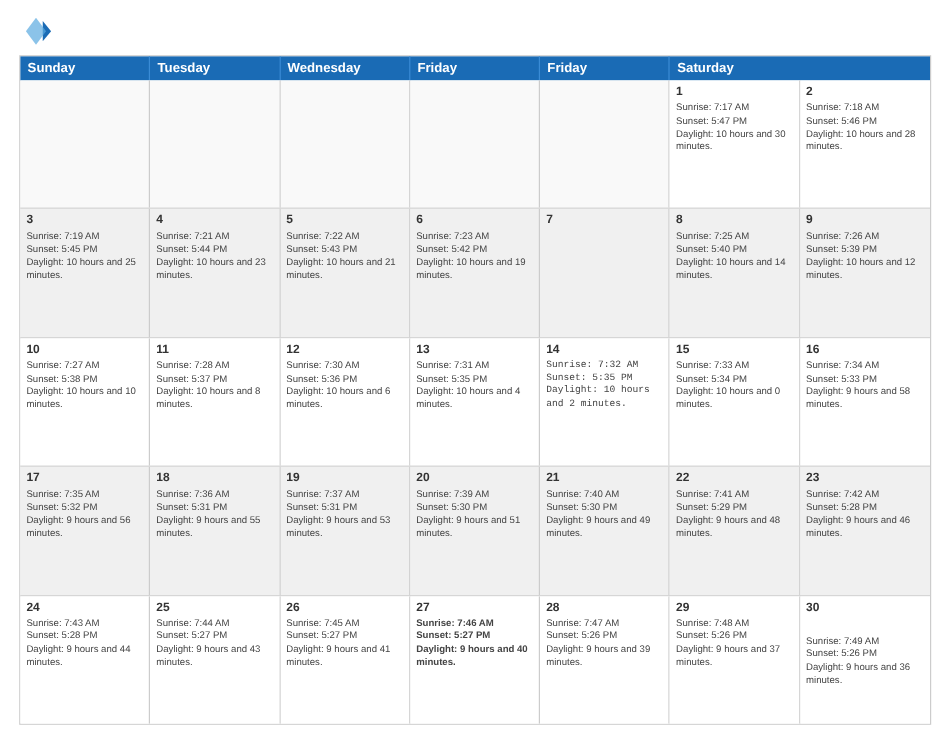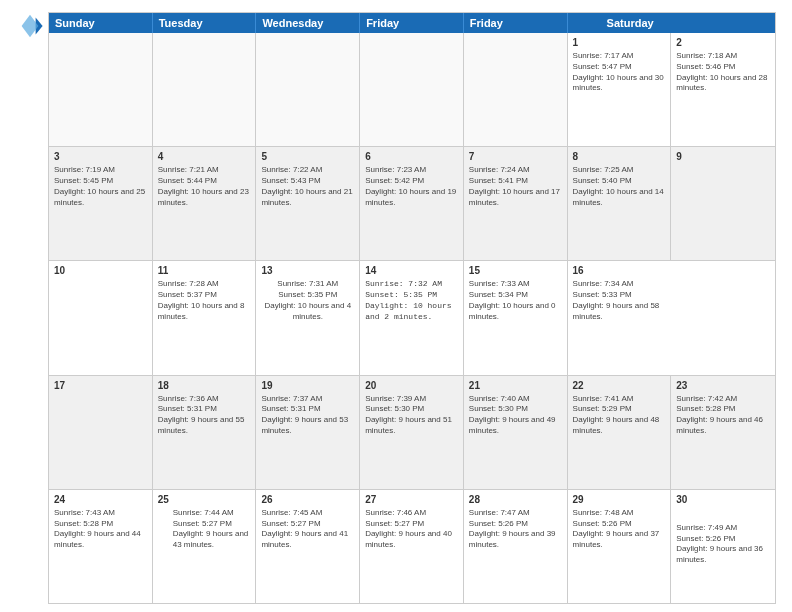--- a/index.html
+++ b/index.html
@@ -8,21 +8,21 @@
       background: #fff;
       width: 792px;
       height: 612px;
       overflow: hidden;
     }
     .page {
       width: 792px;
       height: 612px;
       padding: 12px 16px 8px 16px;
       display: flex;
-      flex-direction: row;
+      flex-direction: column;
     }
     .header {
       display: flex;
       align-items: flex-start;
       justify-content: space-between;
       margin-bottom: 6px;
     }
     .logo {
       display: flex;
       align-items: center;
@@ -66,21 +66,21 @@
       background: #1a6bb5;
     }
     .cal-header-cell {
       color: #fff;
       font-size: 11px;
       font-weight: bold;
       padding: 4px 6px;
       text-align: left;
       border-right: 1px solid #3a8bd5;
     }
-    .cal-header-cell:last-child { border-right: none; margin-left: 33px; }
+    .cal-header-cell:last-child { border-right: none; }
     .cal-body {
       flex: 1;
       display: flex;
       flex-direction: column;
     }
     .cal-row {
       display: grid;
       grid-template-columns: repeat(7, 1fr);
       flex: 1;
       border-top: 1px solid #ccc;
@@ -179,47 +179,56 @@
 Daylight: 10 hours and 21 minutes.</div>
           </div>
           <div class="cal-cell shaded">
             <span class="day-num">6</span>
             <div class="cell-text" style="white-space: pre-line;">Sunrise: 7:23 AM
 Sunset: 5:42 PM
 Daylight: 10 hours and 19 minutes.</div>
           </div>
           <div class="cal-cell shaded">
             <span class="day-num">7</span>
-            <div class="cell-text" style="white-space: pre-line;">Sunrise: 7:24 AM
-Sunset: 5:41 PM
-Daylight: 10 hours and 17 minutes.</div>
           </div>
           <div class="cal-cell shaded">
             <span class="day-num">8</span>
             <div class="cell-text" style="white-space: pre-line;">Sunrise: 7:25 AM
 Sunset: 5:40 PM
 Daylight: 10 hours and 14 minutes.</div>
           </div>
           <div class="cal-cell shaded">
             <span class="day-num">9</span>
+            <div class="cell-text" style="white-space: pre-line;">Sunrise: 7:26 AM
+Sunset: 5:39 PM
+Daylight: 10 hours and 12 minutes.</div>
           </div>
         </div>
         <div class="cal-row">
           <div class="cal-cell">
             <span class="day-num">10</span>
+            <div class="cell-text" style="white-space: pre-line;">Sunrise: 7:27 AM
+Sunset: 5:38 PM
+Daylight: 10 hours and 10 minutes.</div>
           </div>
           <div class="cal-cell">
             <span class="day-num">11</span>
             <div class="cell-text" style="white-space: pre-line;">Sunrise: 7:28 AM
 Sunset: 5:37 PM
 Daylight: 10 hours and 8 minutes.</div>
           </div>
           <div class="cal-cell">
+            <span class="day-num">12</span>
+            <div class="cell-text" style="white-space: pre-line;">Sunrise: 7:30 AM
+Sunset: 5:36 PM
+Daylight: 10 hours and 6 minutes.</div>
+          </div>
+          <div class="cal-cell">
             <span class="day-num">13</span>
-            <div class="cell-text" style="white-space: pre-line; text-align: center;">Sunrise: 7:31 AM
+            <div class="cell-text" style="white-space: pre-line;">Sunrise: 7:31 AM
 Sunset: 5:35 PM
 Daylight: 10 hours and 4 minutes.</div>
           </div>
           <div class="cal-cell">
             <span class="day-num">14</span>
             <div class="cell-text" style="white-space: pre-line; font-family: Liberation Mono, monospace;">Sunrise: 7:32 AM
 Sunset: 5:35 PM
 Daylight: 10 hours and 2 minutes.</div>
           </div>
           <div class="cal-cell">
@@ -231,20 +240,23 @@
           <div class="cal-cell">
             <span class="day-num">16</span>
             <div class="cell-text" style="white-space: pre-line;">Sunrise: 7:34 AM
 Sunset: 5:33 PM
 Daylight: 9 hours and 58 minutes.</div>
           </div>
         </div>
         <div class="cal-row">
           <div class="cal-cell shaded">
             <span class="day-num">17</span>
+            <div class="cell-text" style="white-space: pre-line;">Sunrise: 7:35 AM
+Sunset: 5:32 PM
+Daylight: 9 hours and 56 minutes.</div>
           </div>
           <div class="cal-cell shaded">
             <span class="day-num">18</span>
             <div class="cell-text" style="white-space: pre-line;">Sunrise: 7:36 AM
 Sunset: 5:31 PM
 Daylight: 9 hours and 55 minutes.</div>
           </div>
           <div class="cal-cell shaded">
             <span class="day-num">19</span>
             <div class="cell-text" style="white-space: pre-line;">Sunrise: 7:37 AM
@@ -278,33 +290,33 @@
         </div>
         <div class="cal-row">
           <div class="cal-cell">
             <span class="day-num">24</span>
             <div class="cell-text" style="white-space: pre-line;">Sunrise: 7:43 AM
 Sunset: 5:28 PM
 Daylight: 9 hours and 44 minutes.</div>
           </div>
           <div class="cal-cell">
             <span class="day-num">25</span>
-            <div class="cell-text" style="white-space: pre-line; margin-left: 15px;">Sunrise: 7:44 AM
+            <div class="cell-text" style="white-space: pre-line;">Sunrise: 7:44 AM
 Sunset: 5:27 PM
 Daylight: 9 hours and 43 minutes.</div>
           </div>
           <div class="cal-cell">
             <span class="day-num">26</span>
             <div class="cell-text" style="white-space: pre-line;">Sunrise: 7:45 AM
 Sunset: 5:27 PM
 Daylight: 9 hours and 41 minutes.</div>
           </div>
           <div class="cal-cell">
             <span class="day-num">27</span>
-            <div class="cell-text" style="white-space: pre-line;">Sunrise: 7:46 AM
+            <div class="cell-text" style="white-space: pre-line; font-weight: bold;">Sunrise: 7:46 AM
 Sunset: 5:27 PM
 Daylight: 9 hours and 40 minutes.</div>
           </div>
           <div class="cal-cell">
             <span class="day-num">28</span>
             <div class="cell-text" style="white-space: pre-line;">Sunrise: 7:47 AM
 Sunset: 5:26 PM
 Daylight: 9 hours and 39 minutes.</div>
           </div>
           <div class="cal-cell">

